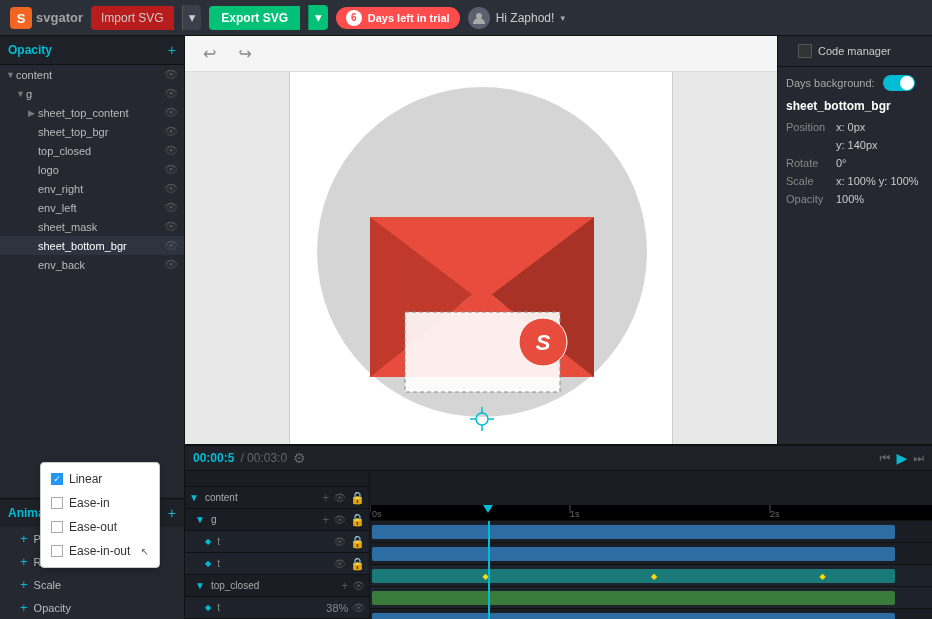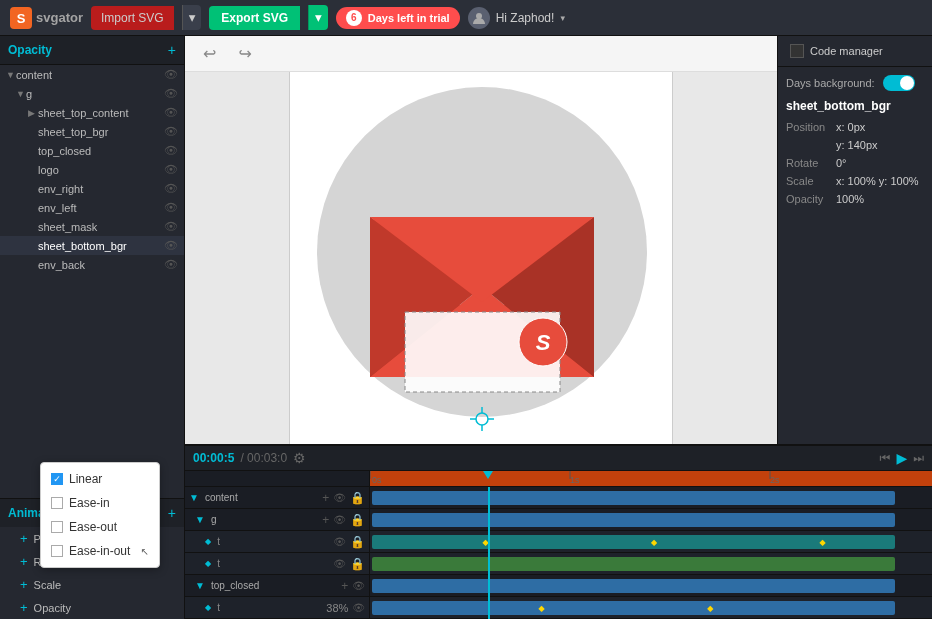--- a/index.html
+++ b/index.html
@@ -47,21 +47,21 @@
 
     
     .canvas-area { flex: 1; display: flex; flex-direction: column; background: #f0f0f0; position: relative; }
     .canvas-toolbar { display: flex; align-items: center; padding: 6px 12px; background: #f5f5f5; border-bottom: 1px solid #ddd; gap: 10px; }
     .canvas-btn { background: none; border: none; cursor: pointer; color: #888; font-size: 16px; padding: 2px 6px; }
     .canvas-viewport { flex: 1; display: flex; align-items: center; justify-content: center; background: #e8e8e8; position: relative; overflow: hidden; }
     .svg-preview-bg { background: #fff; border: 1px solid #ccc; }
 
     
     .right-panel { width: 155px; background: #252830; border-left: 1px solid #111; display: flex; flex-direction: column; flex-shrink: 0; }
-    .code-manager-header { display: flex; align-items: center; padding: 8px 12px; border-bottom: 1px solid #111; gap: 6px; }
+    .code-manager-header { display: flex; align-items: center; padding: 8px 20px; border-bottom: 1px solid #111; gap: 6px; }
     .checkbox-box { width: 14px; height: 14px; border: 1px solid #555; background: #333; cursor: pointer; display: flex; align-items: center; justify-content: center; }
     .prop-section { padding: 8px; }
     .prop-row { display: flex; align-items: center; margin-bottom: 6px; }
     .prop-label { color: #888; font-size: 11px; width: 50px; flex-shrink: 0; }
     .prop-value { color: #ccc; font-size: 11px; text-align: center; }
     .prop-name { color: #fff; font-size: 12px; font-weight: bold; margin-bottom: 8px; }
     .dark-bg-row { display: flex; align-items: center; margin-bottom: 8px; gap: 8px; }
     .toggle { width: 32px; height: 16px; background: #00bcd4; border-radius: 8px; position: relative; cursor: pointer; }
     .toggle-knob { width: 14px; height: 14px; background: #fff; border-radius: 50%; position: absolute; right: 1px; top: 1px; }
 
@@ -77,21 +77,21 @@
     .timeline-body { display: flex; flex: 1; overflow: hidden; }
     .timeline-left { width: 185px; flex-shrink: 0; border-right: 1px solid #111; overflow: hidden; }
     .timeline-right { flex: 1; position: relative; overflow: hidden; }
 
     .tl-row { display: flex; align-items: center; height: 22px; border-bottom: 1px solid #111; padding: 0 4px; gap: 4px; }
     .tl-label { font-size: 10px; color: #aaa; flex: 1; white-space: nowrap; overflow: hidden; text-overflow: ellipsis; }
     .tl-eye { font-size: 10px; color: #555; cursor: pointer; }
     .tl-add { font-size: 12px; color: #555; cursor: pointer; }
 
     
-    .tl-ruler { height: 16px; background: #c2410c; border-bottom: 1px solid #111; position: relative; }
+    .tl-ruler { height: 16px; background: #000000; border-bottom: 1px solid #111; position: relative; margin-top: 34px; }
 
     
     .tl-track { height: 22px; border-bottom: 1px solid #111; position: relative; }
     .tl-bar { position: absolute; height: 14px; top: 4px; border-radius: 2px; }
     .bar-blue { background: #2e6da4; }
     .bar-teal { background: #1a7a7a; }
 
     
     .popup-menu {
       position: absolute; background: #fff; border: 1px solid #ccc; border-radius: 4px;

